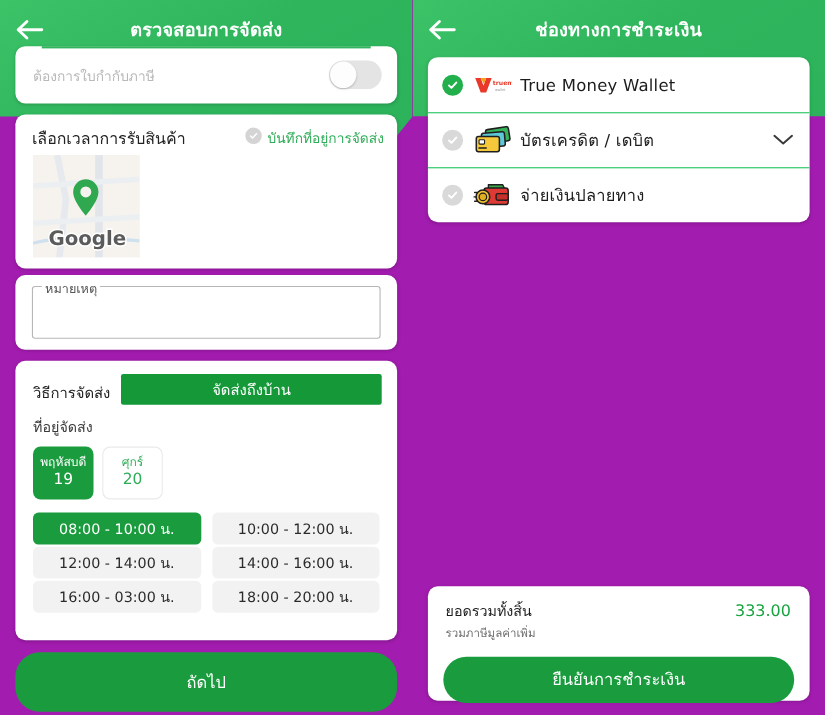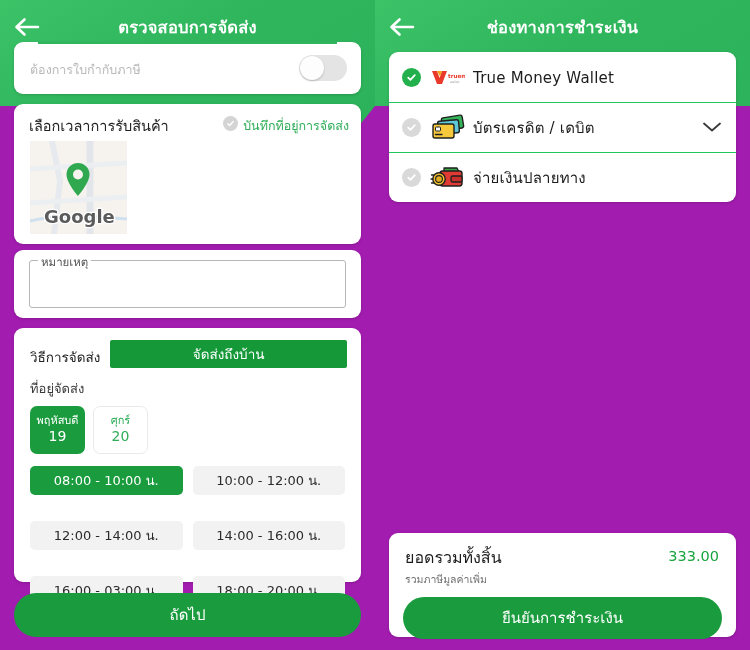--- a/index.html
+++ b/index.html
@@ -104,31 +104,31 @@
   .date-chip {
     width: 55px; height: 48px; border-radius: 7px; display: flex; flex-direction: column;
     align-items: center; justify-content: center; cursor: pointer; line-height: 1.25;
   }
   .date-chip .dow { font-size: 11px; }
   .date-chip .num { font-size: 14px; }
   .date-chip.on { background: #1a9c3e; color: #fff; }
   .date-chip.off { background: #fff; color: #2fad58; border: 1px solid #eaeaea; }
   .slots {
     position: absolute; top: 138px; left: 16px; right: 16px;
-    display: grid; grid-template-columns: 1fr 1fr; gap: 26px 10px;
+    display: grid; grid-template-columns: 1fr 1fr; gap: 2px 10px;
   }
   .slot {
     height: 29px; border-radius: 5px; display: flex; align-items: center;
     justify-content: center; font-size: 13px; cursor: pointer;
   }
   .slot.on  { background: #1a9c3e; color: #fff; }
   .slot.off { background: #f2f2f2; color: #2b2b2b; }
 
   .next-btn {
-    position: absolute; left: 14px; top: 593px; width: 347px; height: 44px;
+    position: absolute; left: 14px; top: 593px; width: 347px; height: 54px;
     background: #1a9c3e; border-radius: 22px; color: #fff; font-size: 15px;
     display: flex; align-items: center; justify-content: center; cursor: pointer;
     border: none; font-family: inherit;
   }
 
   
   .card-pay { top: 52px; height: 150px; padding: 0; overflow: hidden; }
   .pay-row {
     position: relative; display: flex; align-items: center; height: 50px;
     padding: 0 14px 0 13px; cursor: pointer;
@@ -139,21 +139,21 @@
   .chk.on  { background: #21b04c; }
   .chk.off { background: #d9d9d9; }
   .pay-icon { width: 36px; margin-left: 9px; display: flex; align-items: center; justify-content: center; }
   .pay-txt { margin-left: 7px; flex: 1; }
   .pay-name { font-size: 15px; color: #1c1c1c; letter-spacing: .2px; }
   .pay-sub { font-size: 9.5px; color: #7d7d7d; margin-top: 1px; }
   .chev { margin-left: auto; }
 
   .card-total { top: 533px; height: 104px; }
   .tot-left { position: absolute; left: 16px; top: 12px; }
-  .tot-label { font-size: 16px; color: #1c1c1c; font-family: Liberation Mono, monospace; }
+  .tot-label { font-size: 13px; color: #1c1c1c; font-family: Liberation Mono, monospace; }
   .tot-sub { font-size: 10.5px; color: #6f6f6f; margin-top: 1px; }
   .tot-amt { position: absolute; right: 17px; top: 15px; font-size: 14.5px; color: #17a33f; }
   .confirm-btn {
     position: absolute; left: 14px; top: 50px; width: 319px; height: 42px;
     background: #1a9c3e; border-radius: 21px; color: #fff; font-size: 15px;
     display: flex; align-items: center; justify-content: center; cursor: pointer;
     border: none; font-family: inherit; margin-top: 14px;
   }
 </style>
 </head>

